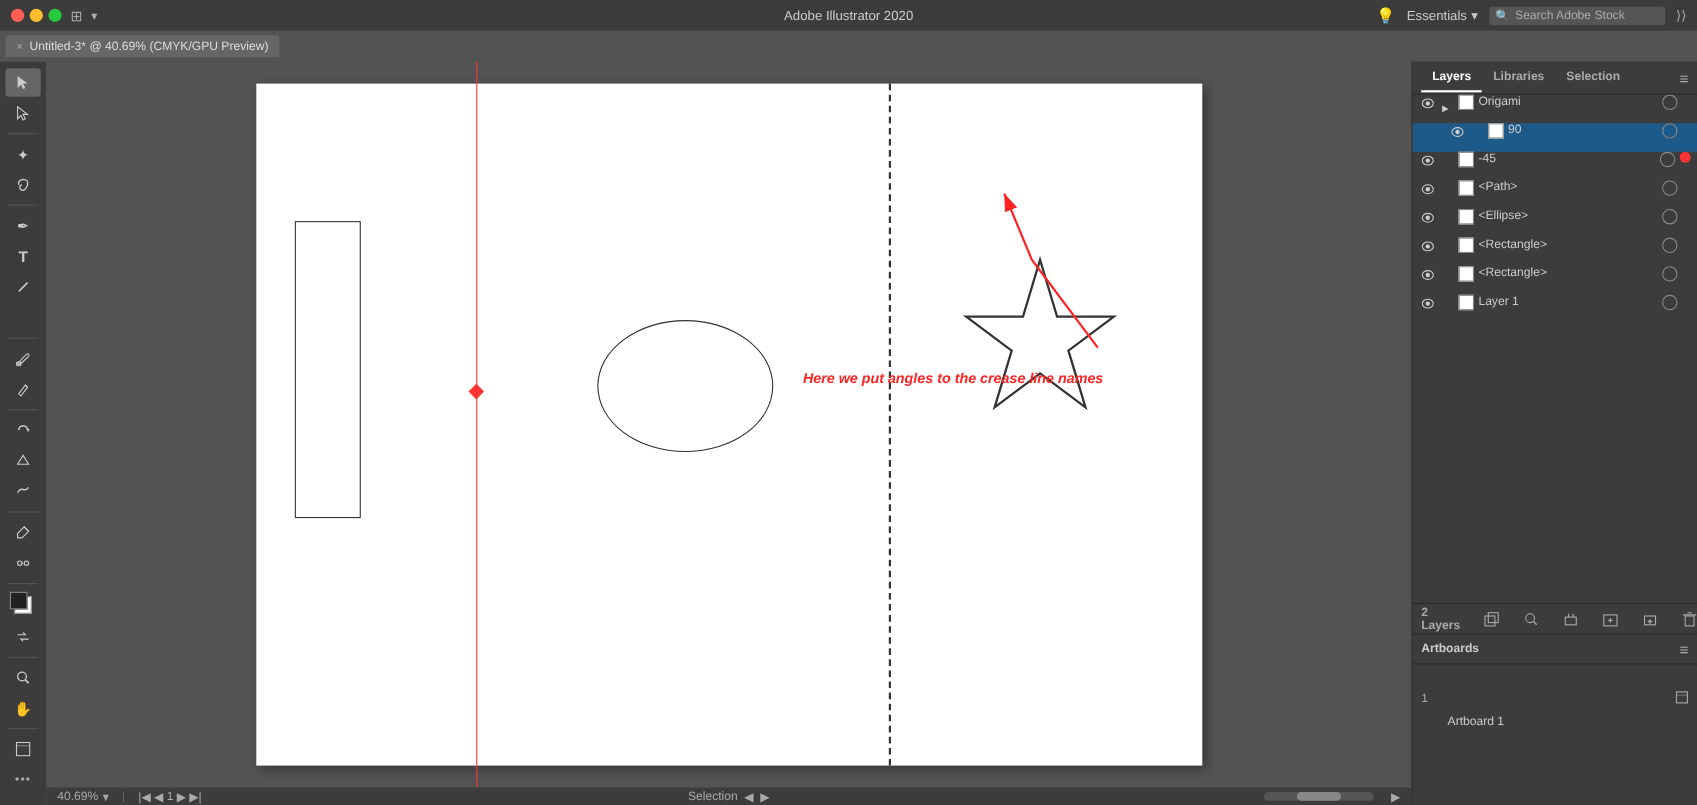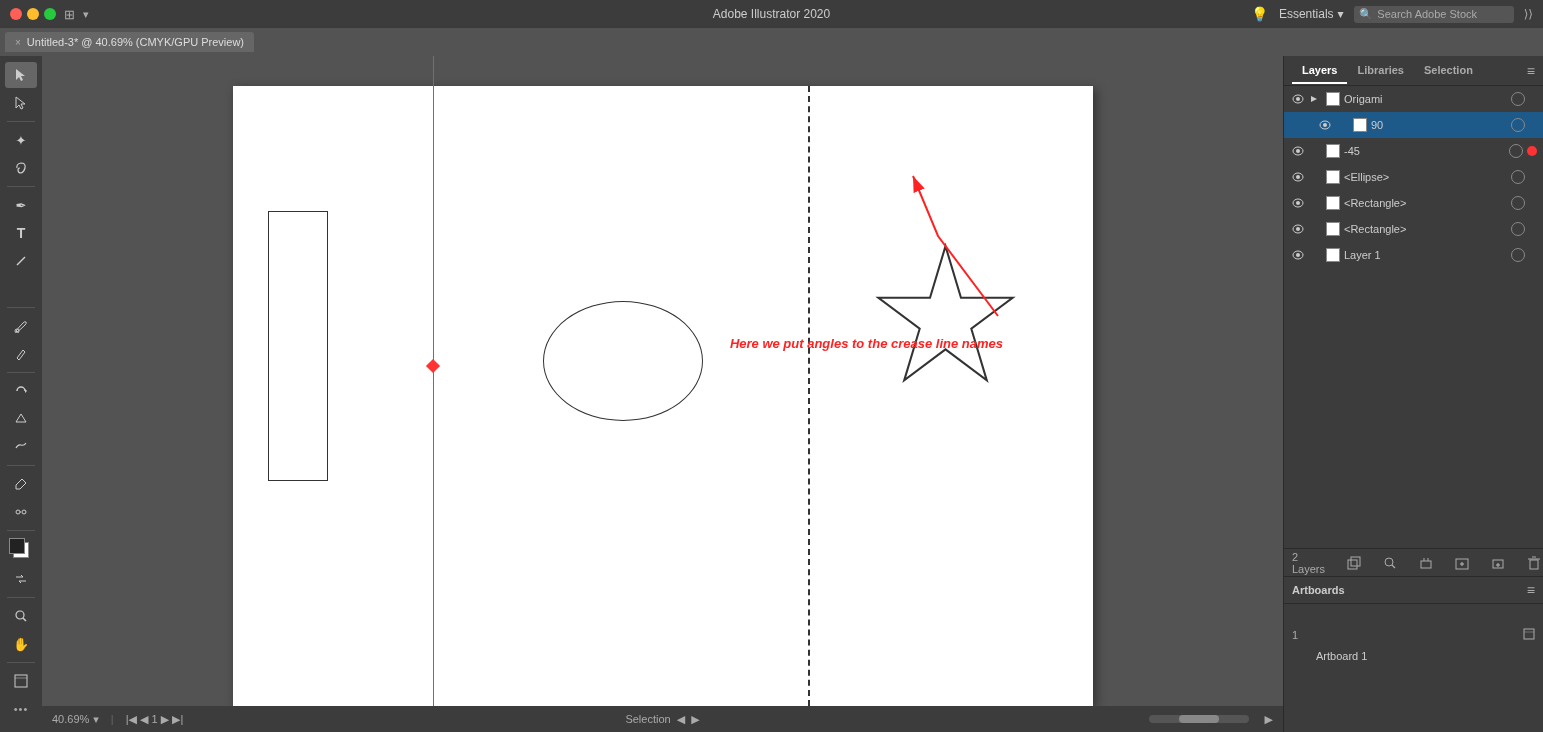--- a/index.html
+++ b/index.html
@@ -181,21 +181,21 @@
       position: relative;
       display: flex;
       align-items: center;
       justify-content: center;
     }
     .artboard-bg {
       background: #535353;
       width: 100%;
       height: 100%;
       display: flex;
-      align-items: flex-end;
+      align-items: center;
       justify-content: center;
       position: relative;
     }
     .artboard {
       background: white;
       width: 860px;
       height: 620px;
       position: relative;
       box-shadow: 3px 3px 10px rgba(0,0,0,0.4);
     }
@@ -251,21 +251,21 @@
     .shape-star {
       position: absolute;
       left: 640px;
       top: 155px;
       width: 145px;
       height: 160px;
     }
 
     
     .status-bar {
-      height: 26px;
+      height: 16px;
       background: #3c3c3c;
       display: flex;
       align-items: center;
       padding: 0 10px;
       gap: 8px;
       font-size: 11px;
       color: #aaa;
       flex-shrink: 0;
     }
     .status-zoom {
@@ -324,21 +324,20 @@
     }
 
     
     .layers-panel {
       flex: 1;
       overflow-y: auto;
       overflow-x: hidden;
     }
     .layer-item {
       display: flex;
-      align-items: center;
       height: 26px;
       padding: 0 6px;
       gap: 4px;
       cursor: pointer;
       font-size: 11px;
       color: #ccc;
     }
     .layer-item.selected { background: #1d5a8a; padding-left: 33px; }
     .layer-eye {
       width: 16px;
@@ -433,20 +432,21 @@
     }
 
     
     .layers-bottom {
       display: flex;
       align-items: center;
       padding: 4px 8px;
       border-top: 1px solid #2a2a2a;
       gap: 22px;
       height: 28px;
+      font-weight: bold;
     }
     .layers-count {
       font-size: 11px;
       color: #aaa;
       flex: 1;
     }
     .layers-bottom-btn {
       width: 20px;
       height: 20px;
       display: flex;
@@ -723,20 +723,33 @@
               <circle cx="6" cy="5" r="2" fill="#ccc"></circle>
             </svg>
         </span>
         <span style="width:12px;"></span>
         <div class="layer-swatch"></div>
         <span class="layer-name">-45</span>
         <div class="layer-circle"></div>
         <div class="layer-dot-red"></div>
       </div>
 
+      <div class="layer-item">
+        <span class="layer-eye">
+          <svg width="12" height="10" viewBox="0 0 12 10">
+              <ellipse cx="6" cy="5" rx="5" ry="4" fill="none" stroke="#ccc" stroke-width="1"></ellipse>
+              <circle cx="6" cy="5" r="2" fill="#ccc"></circle>
+            </svg>
+        </span>
+        <span style="width:12px;"></span>
+        <div class="layer-swatch"></div>
+        <span class="layer-name">&lt;Path&gt;</span>
+        <div class="layer-circle"></div>
+        <span style="width:8px;"></span>
+      </div>
 
       <div class="layer-item">
         <span class="layer-eye">
           <svg width="12" height="10" viewBox="0 0 12 10">
               <ellipse cx="6" cy="5" rx="5" ry="4" fill="none" stroke="#ccc" stroke-width="1"></ellipse>
               <circle cx="6" cy="5" r="2" fill="#ccc"></circle>
             </svg>
         </span>
         <span style="width:12px;"></span>
         <div class="layer-swatch"></div>

